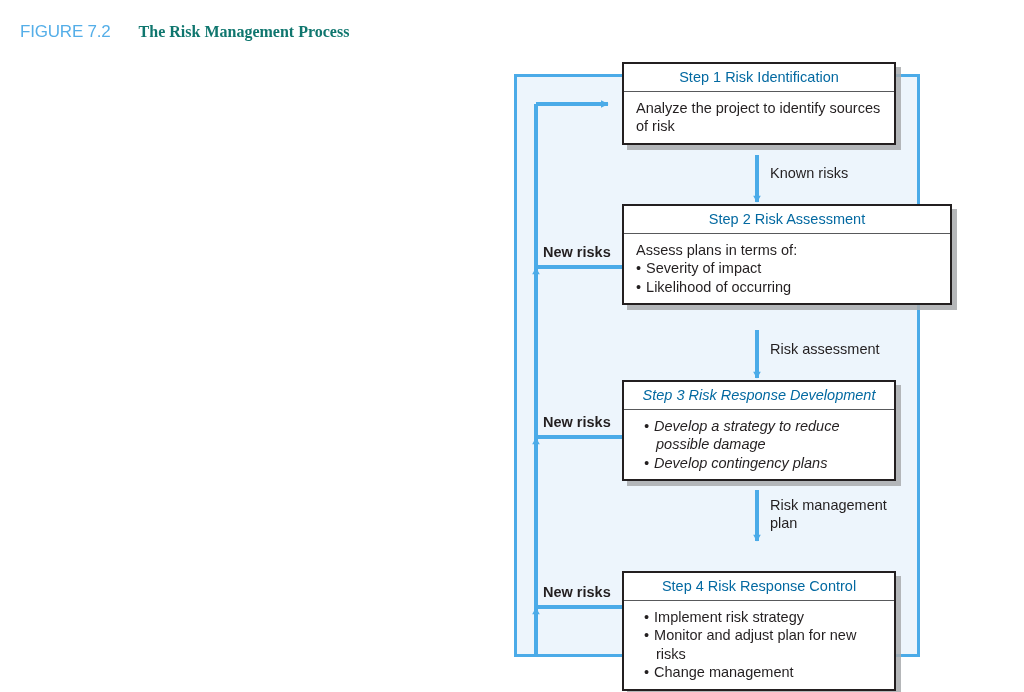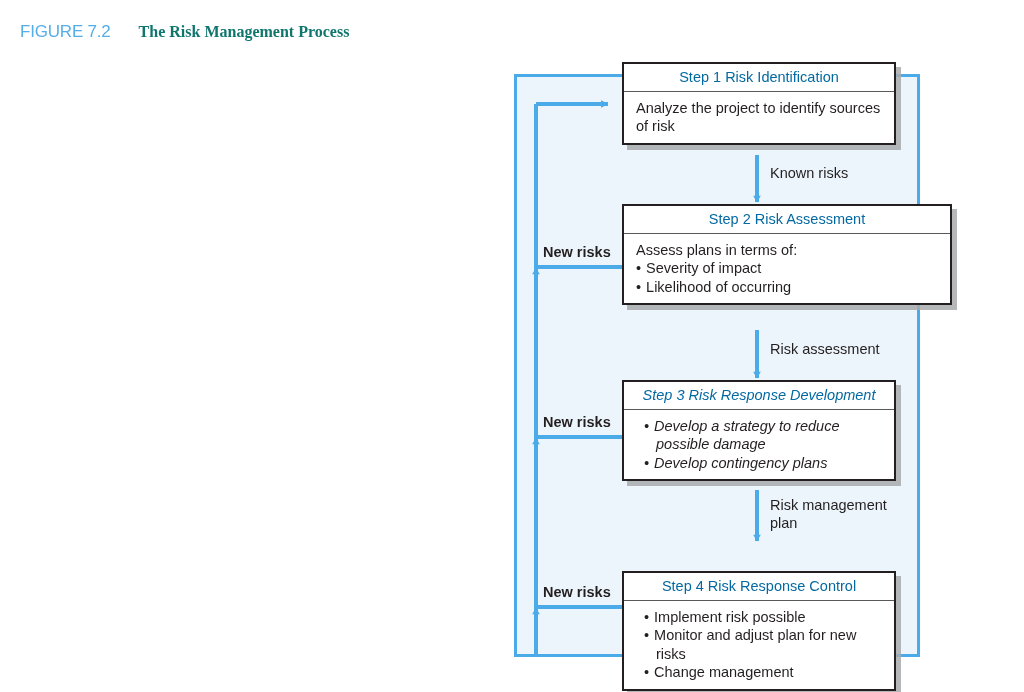--- a/index.html
+++ b/index.html
@@ -181,21 +181,21 @@
         <li>Develop a strategy to reduce possible damage</li>
         <li>Develop contingency plans</li>
       </ul>
     </div>
   </div>
 
   <div class="proc-box" id="box-step-4" style="left:622px; top:543px; width:274px;margin-top:28px;">
     <div class="box-header">Step 4 Risk Response Control</div>
     <div class="box-body indent-bullets">
       <ul>
-        <li>Implement risk possible</li>
+        <li>Implement risk strategy</li>
         <li>Monitor and adjust plan for new risks</li>
         <li>Change management</li>
       </ul>
     </div>
   </div>
 
   <div class="flow-label" style="left:770px; top:164px;">Known risks</div>
   <div class="flow-label" style="left:770px; top:340px;">Risk assessment</div>
   <div class="flow-label" style="left:770px; top:496px;">Risk management
 plan</div>

